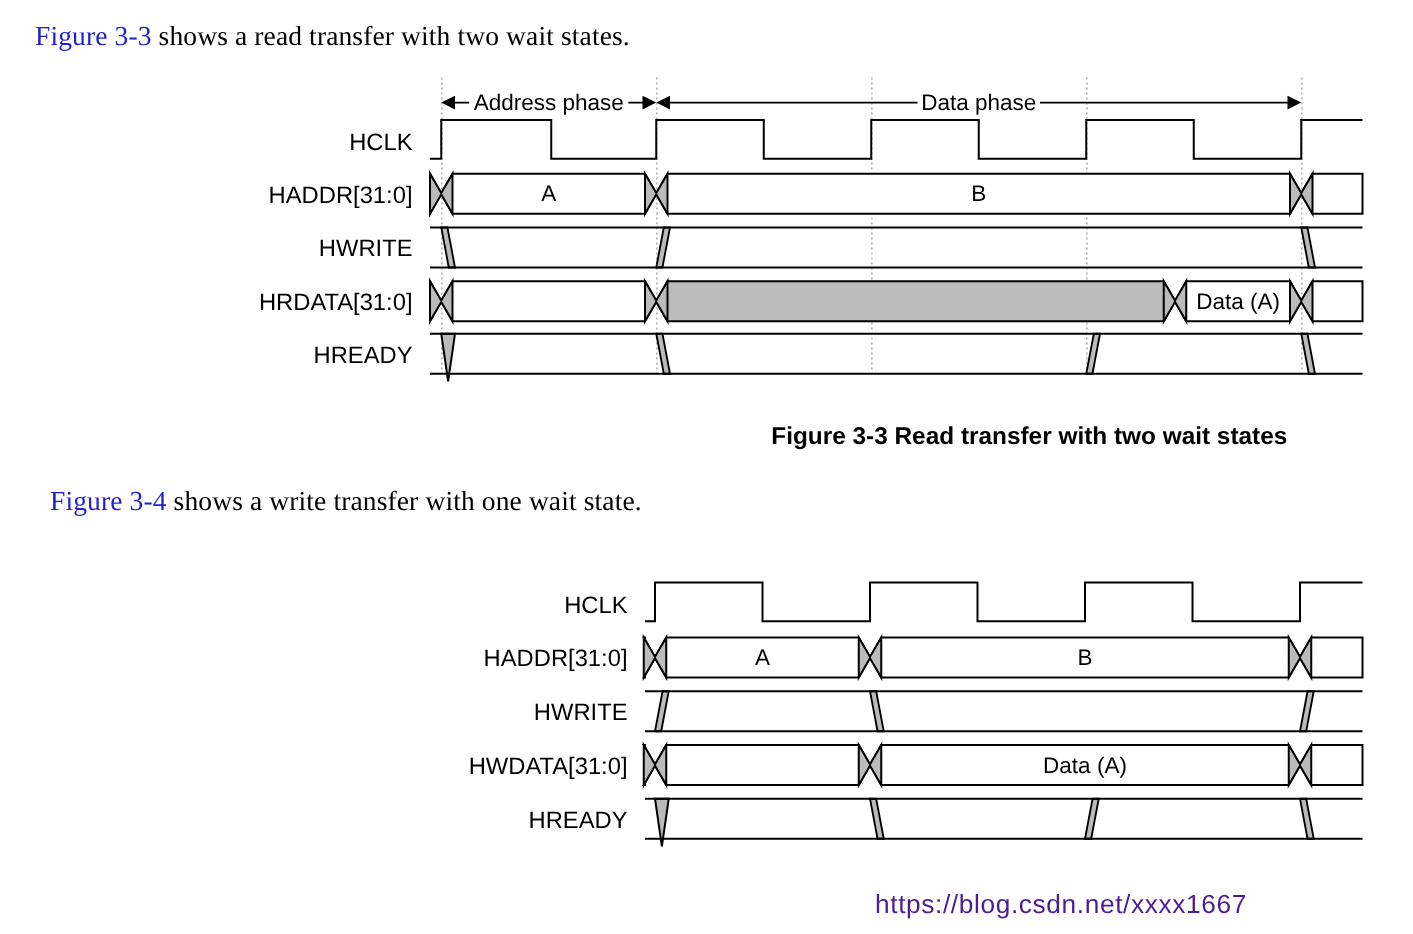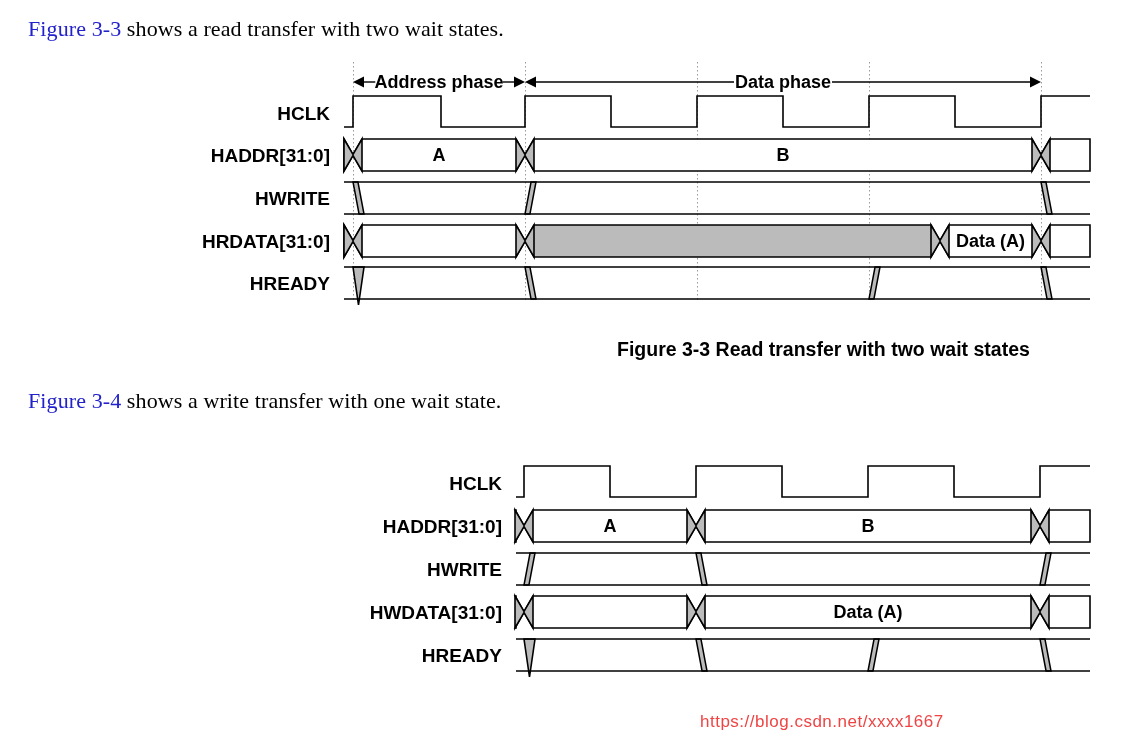--- a/index.html
+++ b/index.html
@@ -13,34 +13,34 @@
   .intro-line{
     position:absolute;
     font-family:"Liberation Serif", serif;
     font-size:22px;
     color:#000000;
     white-space:nowrap;
     letter-spacing:0.1px;
   }
   .fig-ref{ color:#2222cc; }
   #intro-1{ left:28px; top:16px; }
-  #intro-2{ left:28px; top:388px; }
+  #intro-2{ left:40px; top:388px; }
 
   .caption{
     position:absolute;
     font-family:"Liberation Sans", sans-serif;
     font-weight:bold;
     font-size:19.5px;
     color:#000000;
     white-space:nowrap;
     text-align:right;
   }
   #caption-1{ left:617px; top:338px; }
 
-  .diagram{ position:absolute;font-weight:bold; }
+  .diagram{ position:absolute; }
   #diagram-1{ left:0px; top:58px; width:1130px; height:260px; }
   #diagram-2{ left:0px; top:428px; width:1130px; height:260px; }
 
   .wave-svg{ display:block; }
   .sig-label{
     font-family:"Liberation Sans", sans-serif;
     font-size:19px;
     fill:#000000;
   }
   .phase-label{
@@ -50,22 +50,22 @@
   }
   .bus-text{
     font-family:"Liberation Sans", sans-serif;
     font-size:18px;
     fill:#000000;
   }
   .watermark{
     position:absolute;
     left:700px; top:712px;
     font-family:"Liberation Sans", sans-serif;
-    font-size:17px;
-    color:#ef4444;
+    font-size:21px;
+    color:#4c1d95;
     white-space:nowrap;
     letter-spacing:0.5px;
     pointer-events:none;
   }
 </style>
 </head>
 <body>
 
 <div class="intro-line" id="intro-1">
   <span class="fig-ref">Figure 3-3</span><span> shows a read transfer with two wait states.</span>

